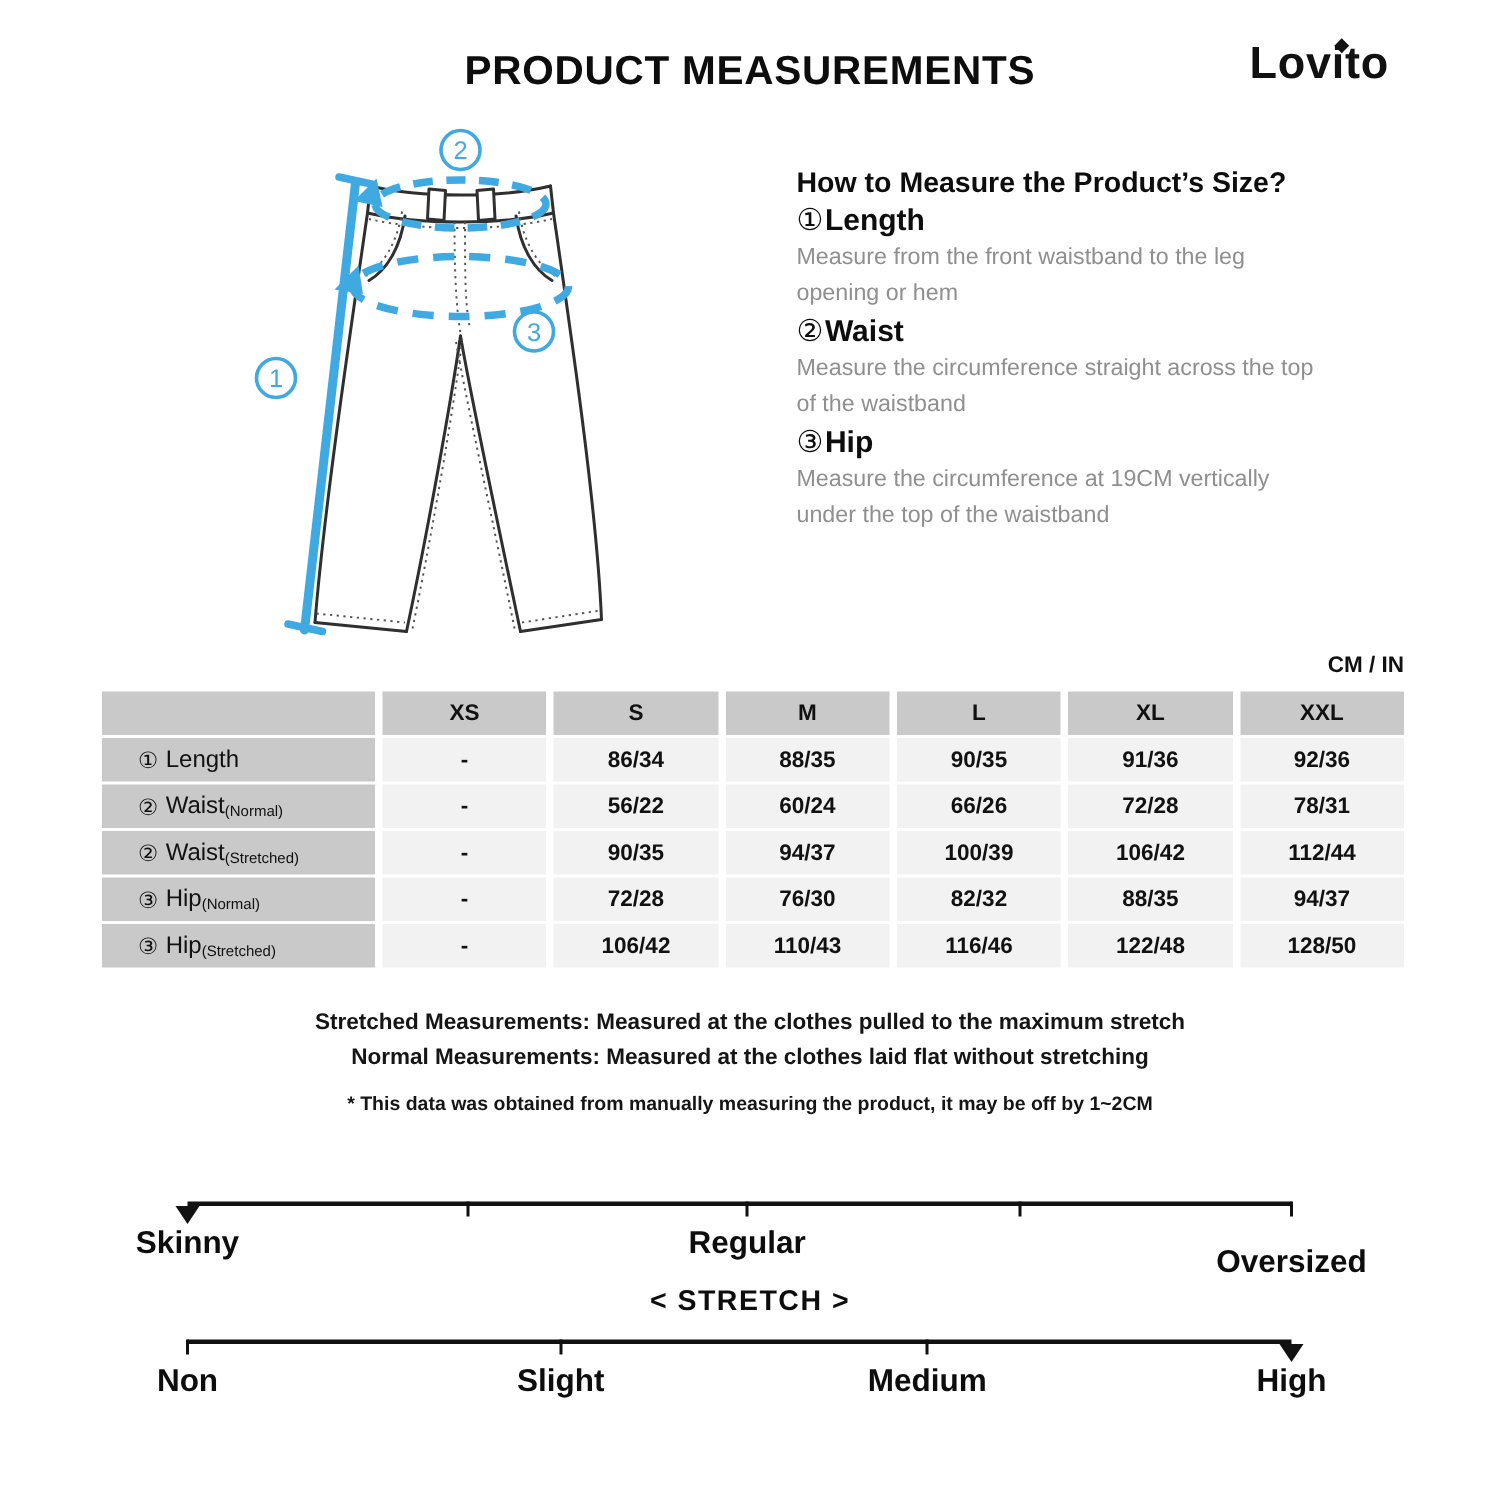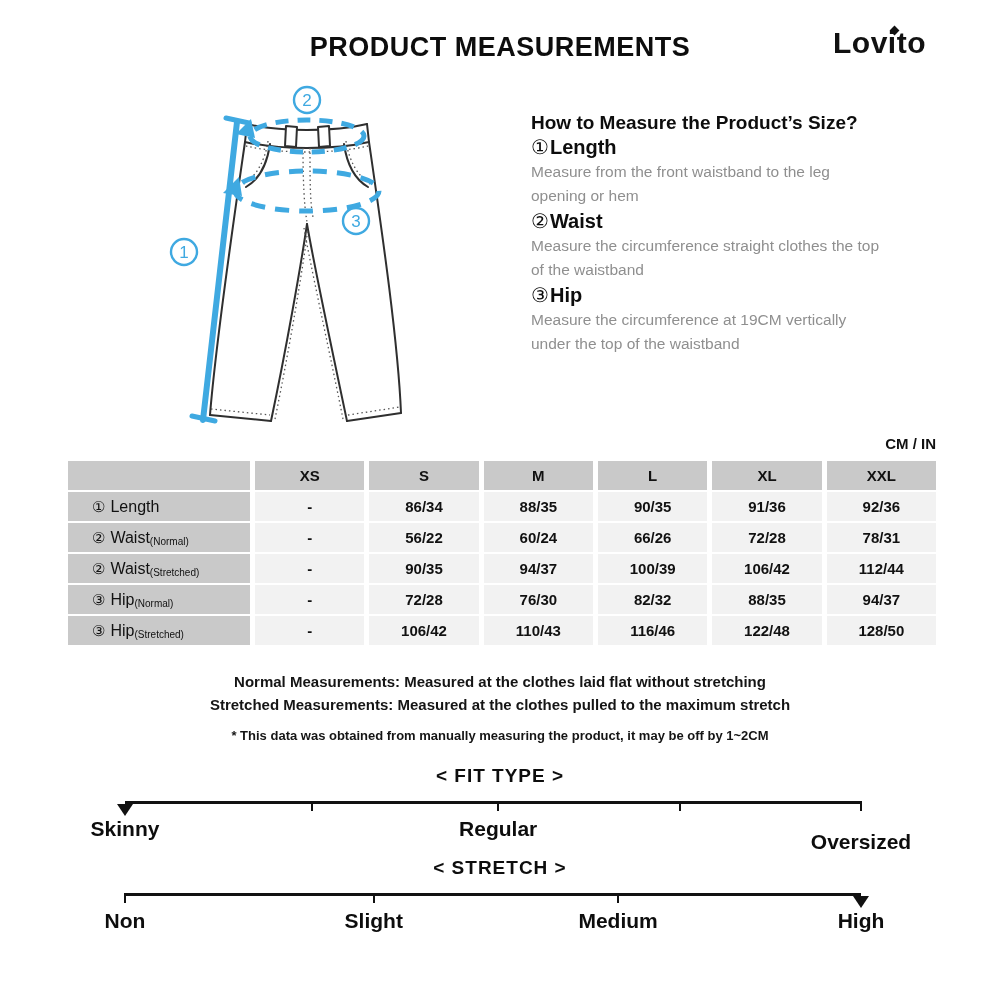--- a/index.html
+++ b/index.html
@@ -123,21 +123,21 @@
       <text x="64" y="173" text-anchor="middle" font-size="17" fill="#3FA9E1">1</text>
     </g>
   </svg>
 
   <div class="howto">
     <div class="howto-title">How to Measure the Product’s Size?</div>
     <div>
         <div class="howto-label"><span class="howto-num">①</span><span>Length</span></div>
         <div class="howto-desc">Measure from the front waistband to the leg opening or hem</div>
         <div class="howto-label"><span class="howto-num">②</span><span>Waist</span></div>
-        <div class="howto-desc">Measure the circumference straight clothes the top of the waistband</div>
+        <div class="howto-desc">Measure the circumference straight across the top of the waistband</div>
         <div class="howto-label"><span class="howto-num">③</span><span>Hip</span></div>
         <div class="howto-desc">Measure the circumference at 19CM vertically under the top of the waistband</div>
       </div>
   </div>
 
   <div class="unit-label">CM / IN</div>
 
   <div class="size-table">
       <div class="cell corner"></div>
       <div class="cell head">XS</div>
@@ -196,27 +196,26 @@
       </div>
       <div class="cell val">-</div>
       <div class="cell val">106/42</div>
       <div class="cell val">110/43</div>
       <div class="cell val">116/46</div>
       <div class="cell val">122/48</div>
       <div class="cell val">128/50</div>
     </div>
 
   <div class="notes">
+    <div class="notes-line">Stretched  Measurements: Measured at the clothes pulled to the maximum stretch</div>
     <div class="notes-line">Normal Measurements: Measured at the clothes laid flat without stretching</div>
-    <div class="notes-line">Stretched  Measurements: Measured at the clothes pulled to the maximum stretch</div>
     <div class="notes-disclaimer">* This data was obtained from manually measuring the product, it may be off by 1~2CM</div>
   </div>
 
   <div class="scale-section" id="fit-scale">
-    <div class="scale-title">&lt; FIT TYPE &gt;</div>
     <div class="scale-track">
         <div class="scale-line"></div>
         <div class="scale-tick" style="left: 25.4%;"></div>
         <div class="scale-tick" style="left: 50.7%;"></div>
         <div class="scale-tick" style="left: 75.4%;"></div>
         <div class="scale-tick" style="left: 100%;"></div>
         <div class="scale-marker" style="left: 0%;"></div>
       </div>
     <div class="scale-labels">
         <div class="scale-label" style="left: 0%;">Skinny</div>

